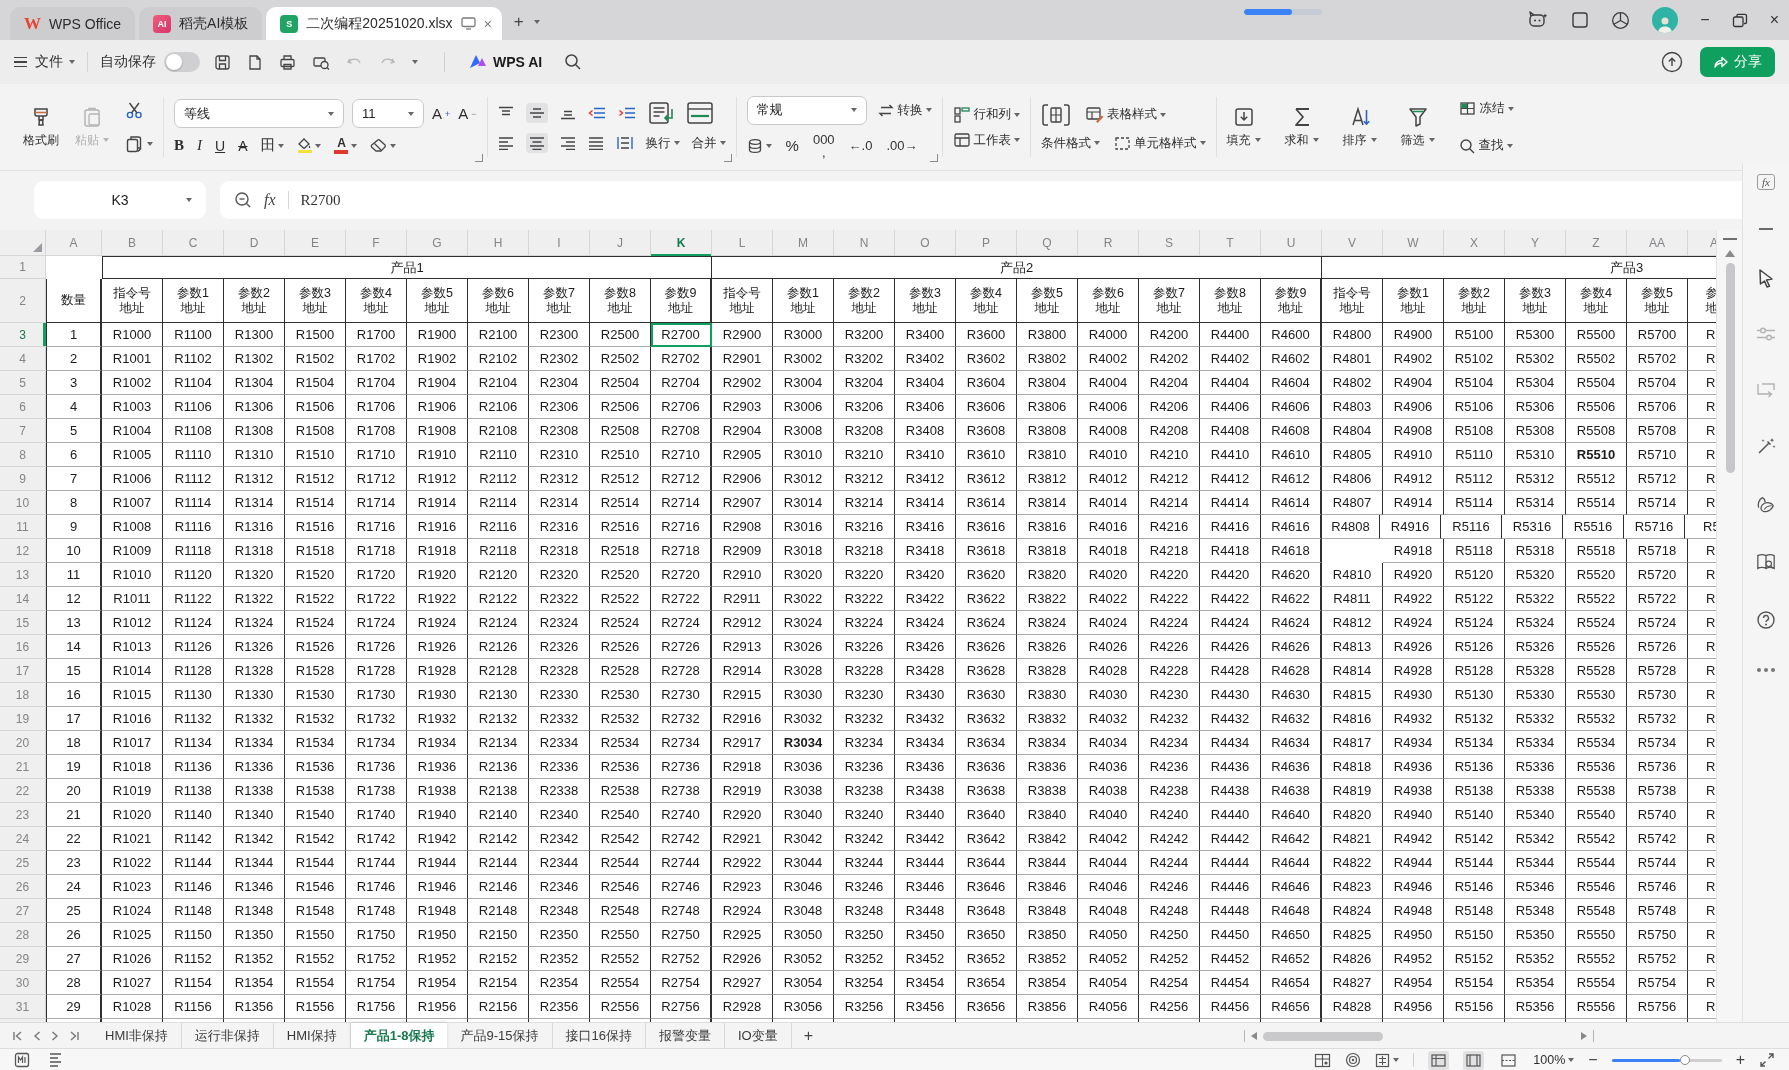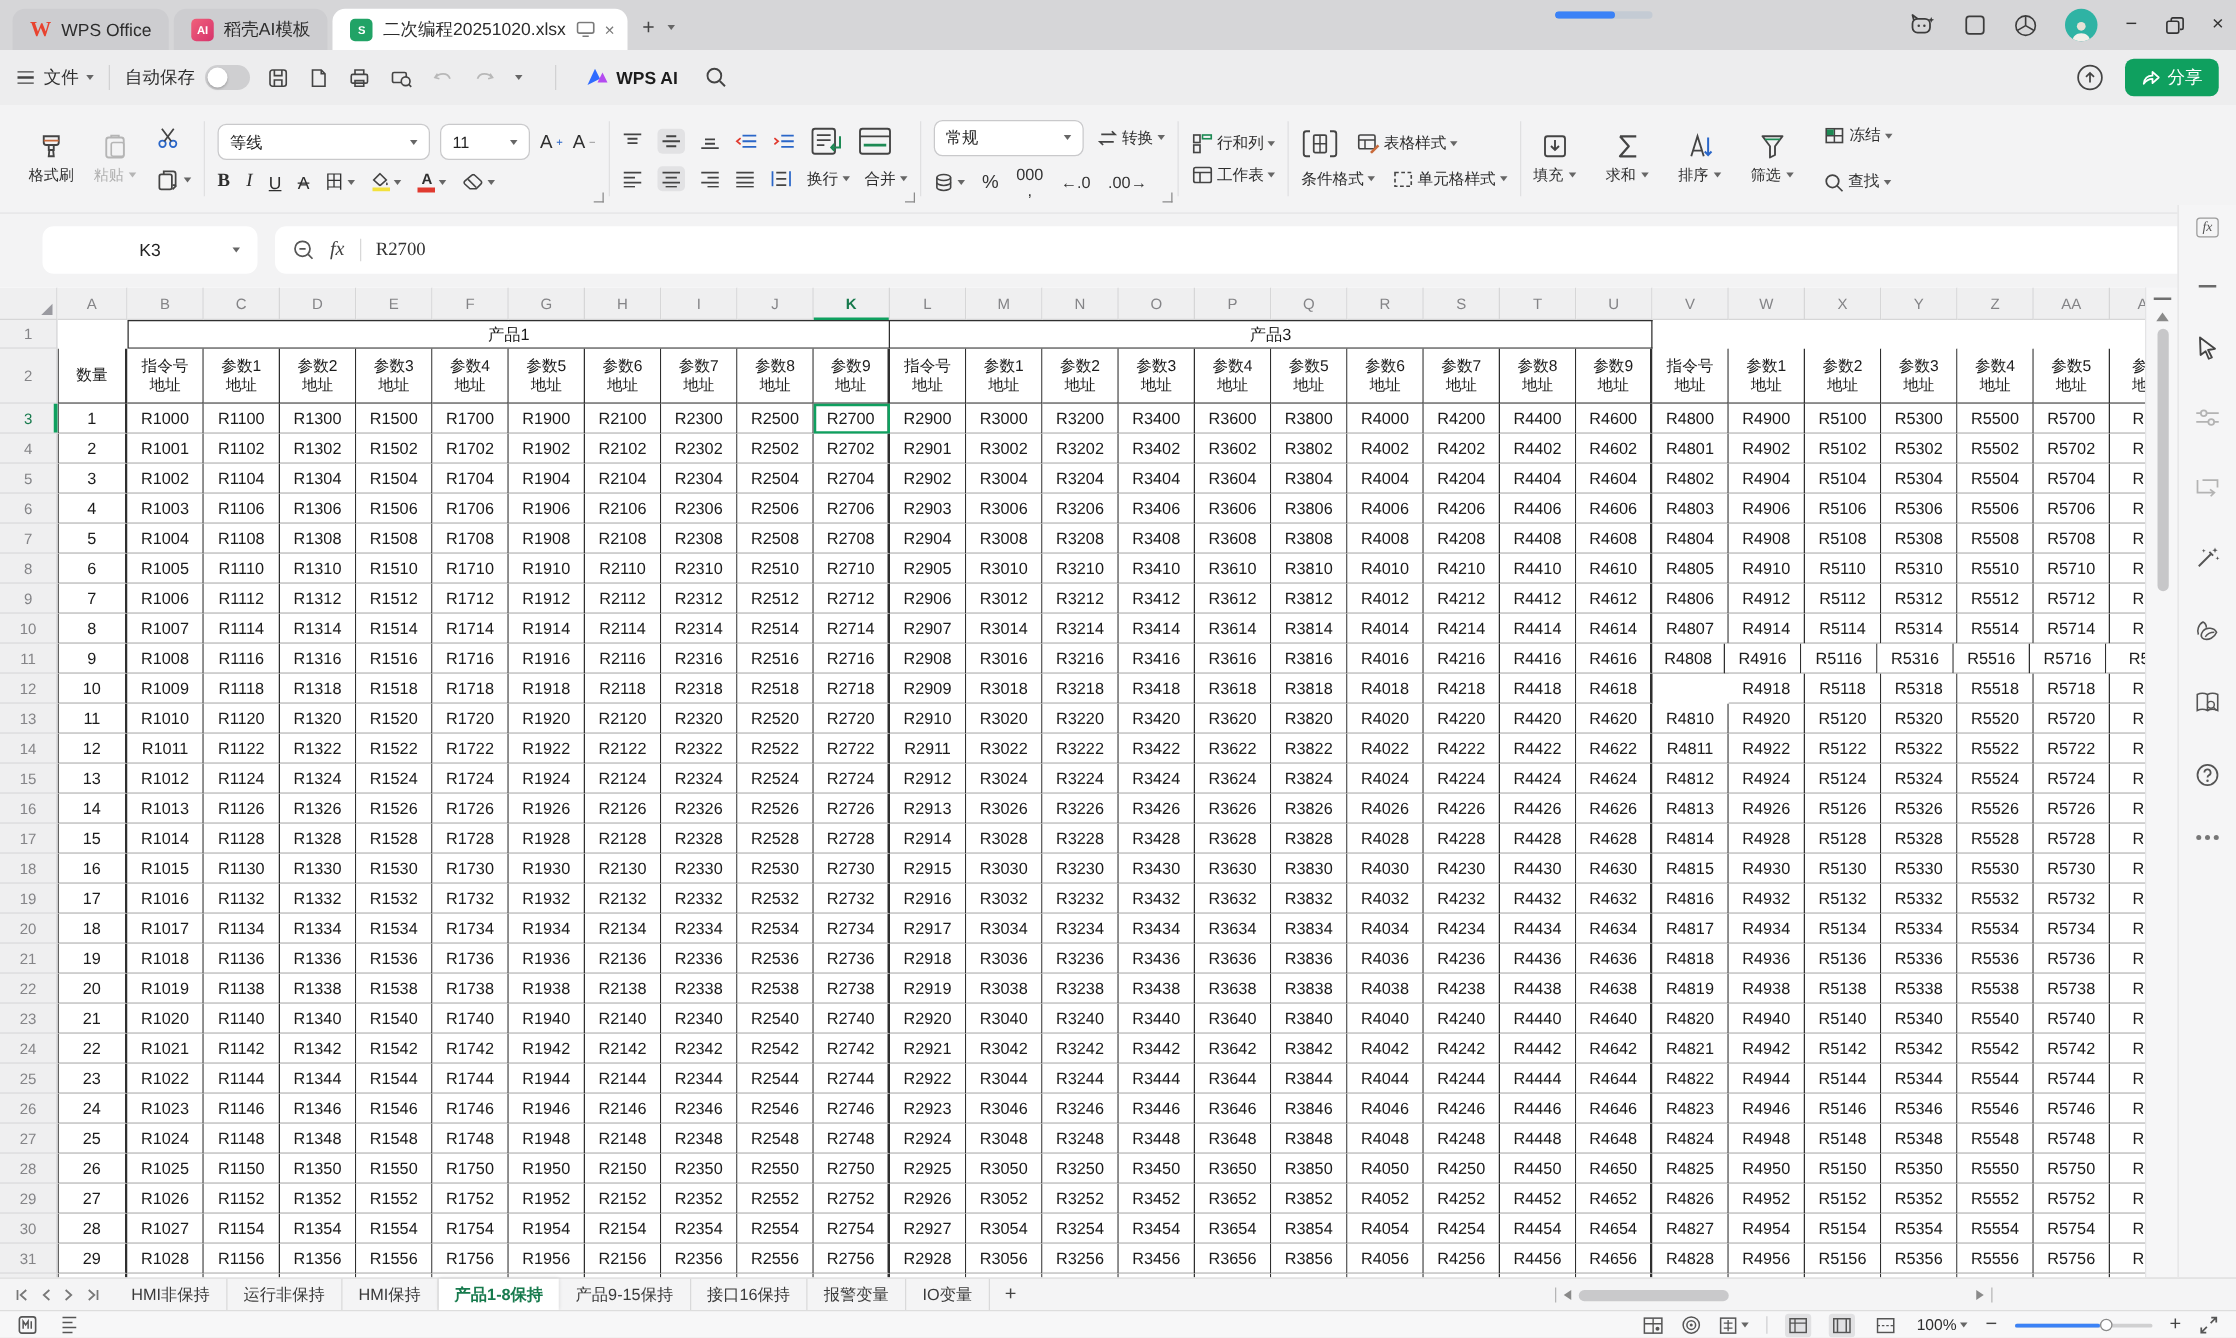--- a/index.html
+++ b/index.html
@@ -638,20 +638,21 @@
       <div class="colh" style="width: 61px;">X</div>
       <div class="colh" style="width: 61px;">Y</div>
       <div class="colh" style="width: 61px;">Z</div>
       <div class="colh" style="width: 61px;">AA</div>
       <div class="colh" style="width: 61px;">AB</div>
     </div>
     <div class="grow r1">
       <div class="rh">1</div>
       <div class="cell blank" style="width: 56px;"></div>
       <div class="cell gcell gfirst" style="width: 610px;">产品1</div>
+      <div class="cell gcell" style="width: 610px;">产品2</div>
       <div class="cell gcell" style="width: 610px;">产品3</div>
     </div>
     <div class="grow r2">
       <div class="rh">2</div>
       <div class="cell h2c acol" style="width: 56px;">数量</div>
       <div class="cell h2c" style="width: 61px;">
         <span>指令号</span>
         <span>地址</span>
       </div>
       <div class="cell h2c" style="width: 61px;">
@@ -934,21 +935,21 @@
       <div class="cell" style="width: 61px;">R3610</div>
       <div class="cell" style="width: 61px;">R3810</div>
       <div class="cell" style="width: 61px;">R4010</div>
       <div class="cell" style="width: 61px;">R4210</div>
       <div class="cell" style="width: 61px;">R4410</div>
       <div class="cell thickr" style="width: 61px;">R4610</div>
       <div class="cell" style="width: 61px;">R4805</div>
       <div class="cell" style="width: 61px;">R4910</div>
       <div class="cell" style="width: 61px;">R5110</div>
       <div class="cell" style="width: 61px;">R5310</div>
-      <div class="cell" style="width: 61px;">R5510</div>
+      <div class="cell" style="width: 61px; font-weight: bold;">R5510</div>
       <div class="cell" style="width: 61px;">R5710</div>
       <div class="cell" style="width: 61px;">R59</div>
     </div>
     <div class="grow dr">
       <div class="rh">9</div>
       <div class="cell acol" style="width: 56px;">7</div>
       <div class="cell" style="width: 61px;">R1006</div>
       <div class="cell" style="width: 61px;">R1112</div>
       <div class="cell" style="width: 61px;">R1312</div>
       <div class="cell" style="width: 61px;">R1512</div>
@@ -1293,21 +1294,21 @@
       <div class="cell" style="width: 61px;">R1134</div>
       <div class="cell" style="width: 61px;">R1334</div>
       <div class="cell" style="width: 61px;">R1534</div>
       <div class="cell" style="width: 61px;">R1734</div>
       <div class="cell" style="width: 61px;">R1934</div>
       <div class="cell" style="width: 61px;">R2134</div>
       <div class="cell" style="width: 61px;">R2334</div>
       <div class="cell" style="width: 61px;">R2534</div>
       <div class="cell thickr" style="width: 61px;">R2734</div>
       <div class="cell" style="width: 61px;">R2917</div>
-      <div class="cell" style="width: 61px;">R3034</div>
+      <div class="cell" style="width: 61px; font-weight: bold;">R3034</div>
       <div class="cell" style="width: 61px;">R3234</div>
       <div class="cell" style="width: 61px;">R3434</div>
       <div class="cell" style="width: 61px;">R3634</div>
       <div class="cell" style="width: 61px;">R3834</div>
       <div class="cell" style="width: 61px;">R4034</div>
       <div class="cell" style="width: 61px;">R4234</div>
       <div class="cell" style="width: 61px;">R4434</div>
       <div class="cell thickr" style="width: 61px;">R4634</div>
       <div class="cell" style="width: 61px;">R4817</div>
       <div class="cell" style="width: 61px;">R4934</div>

